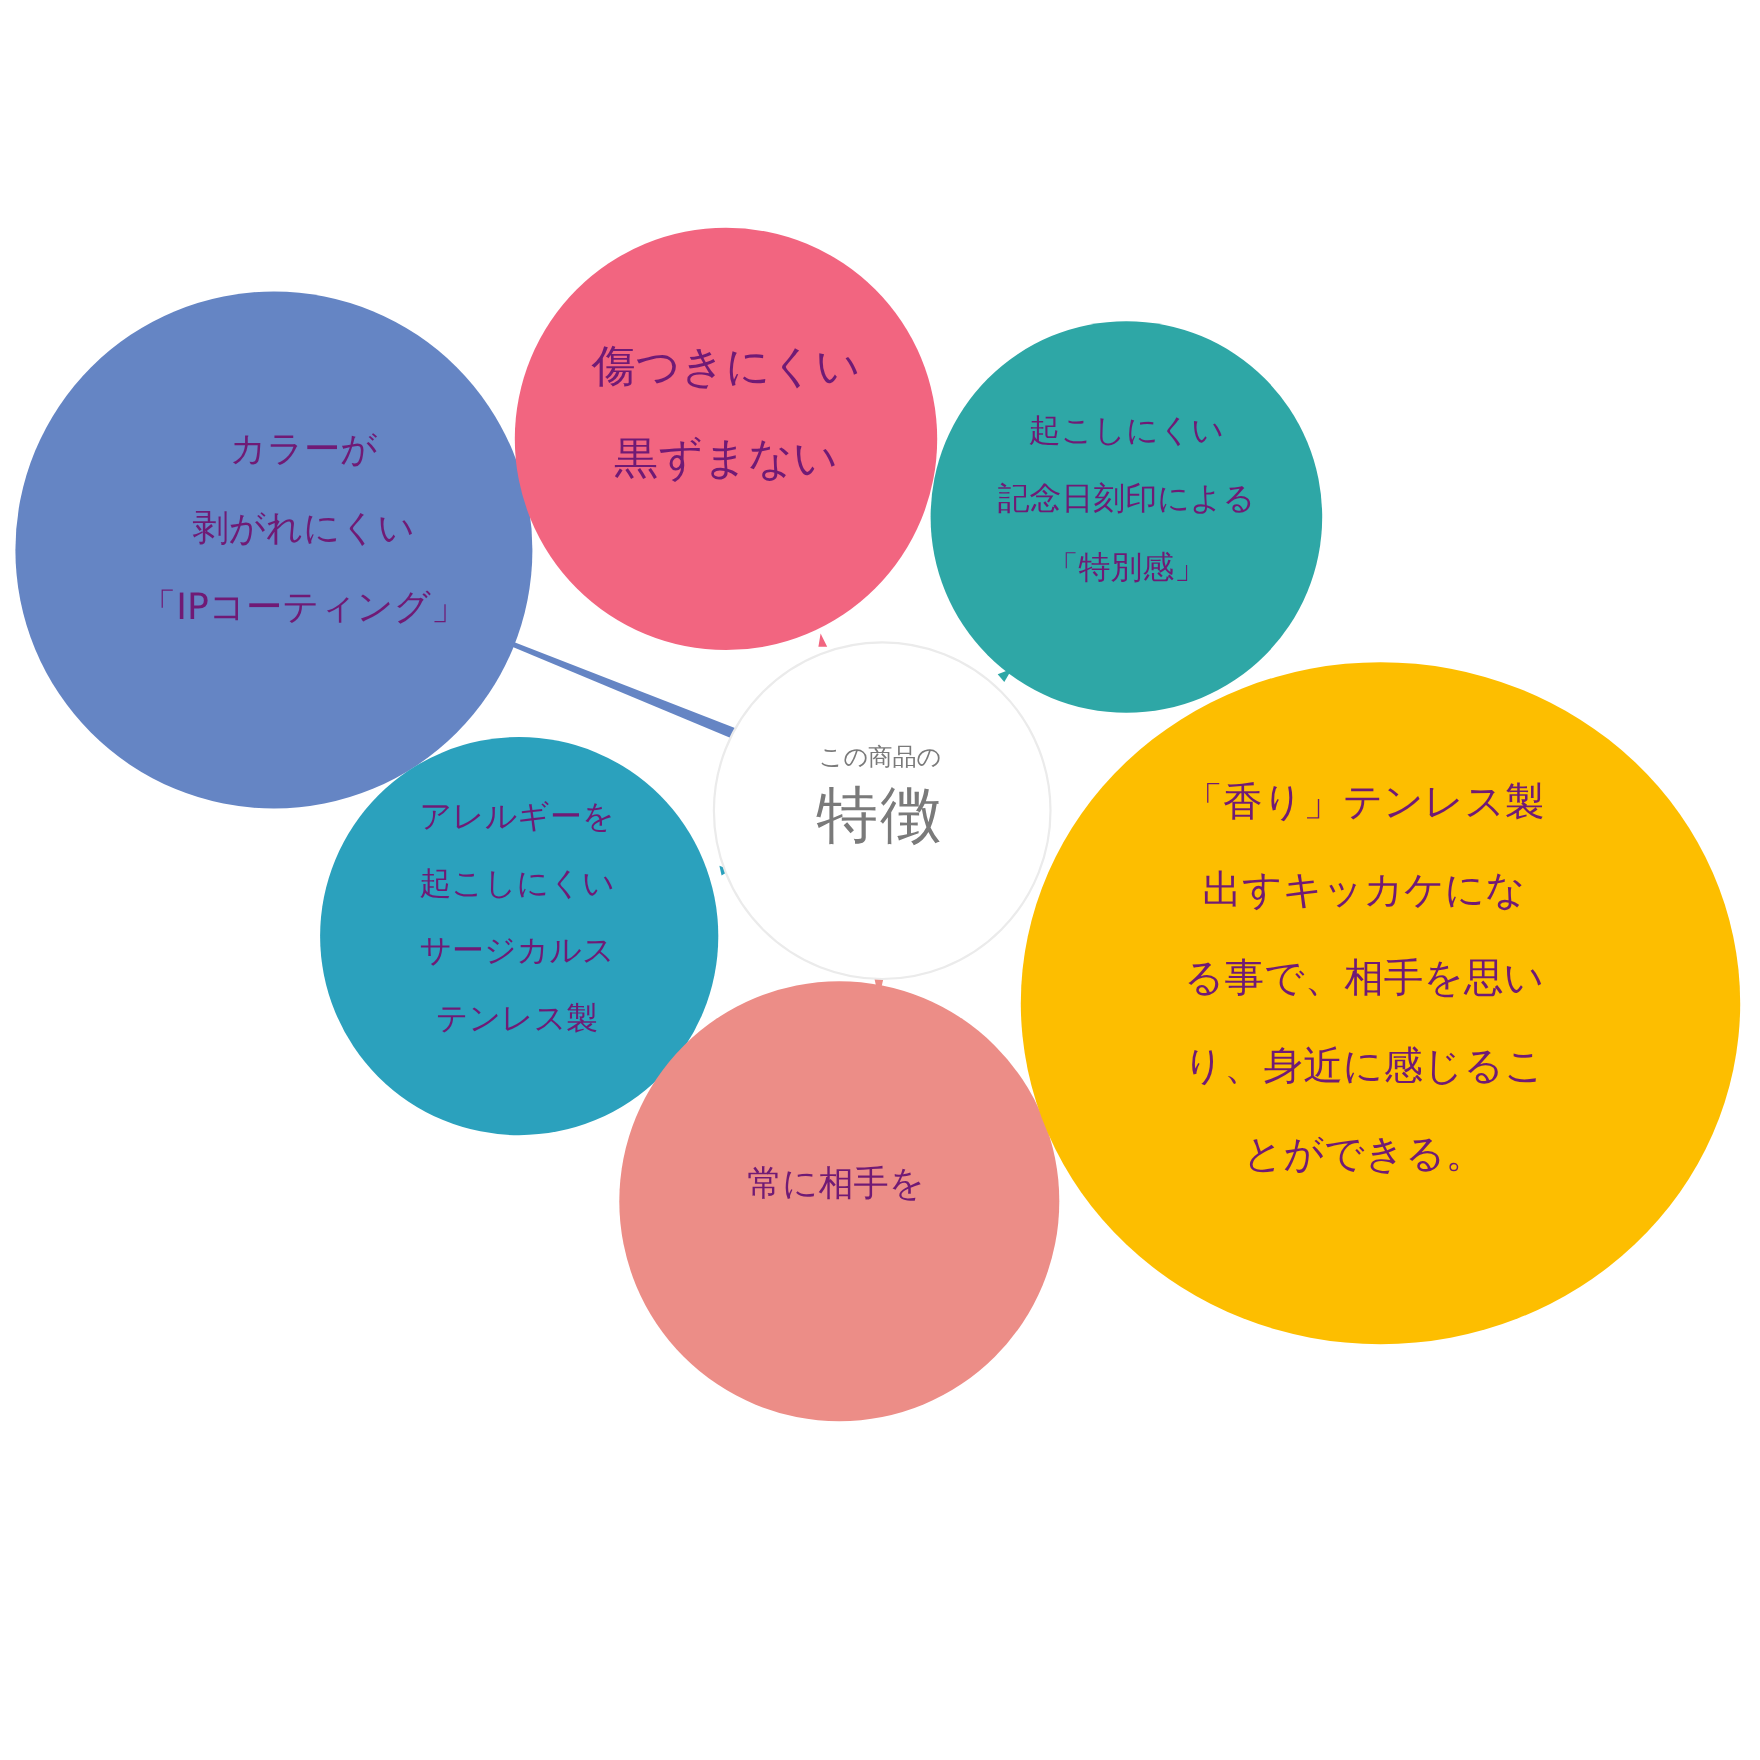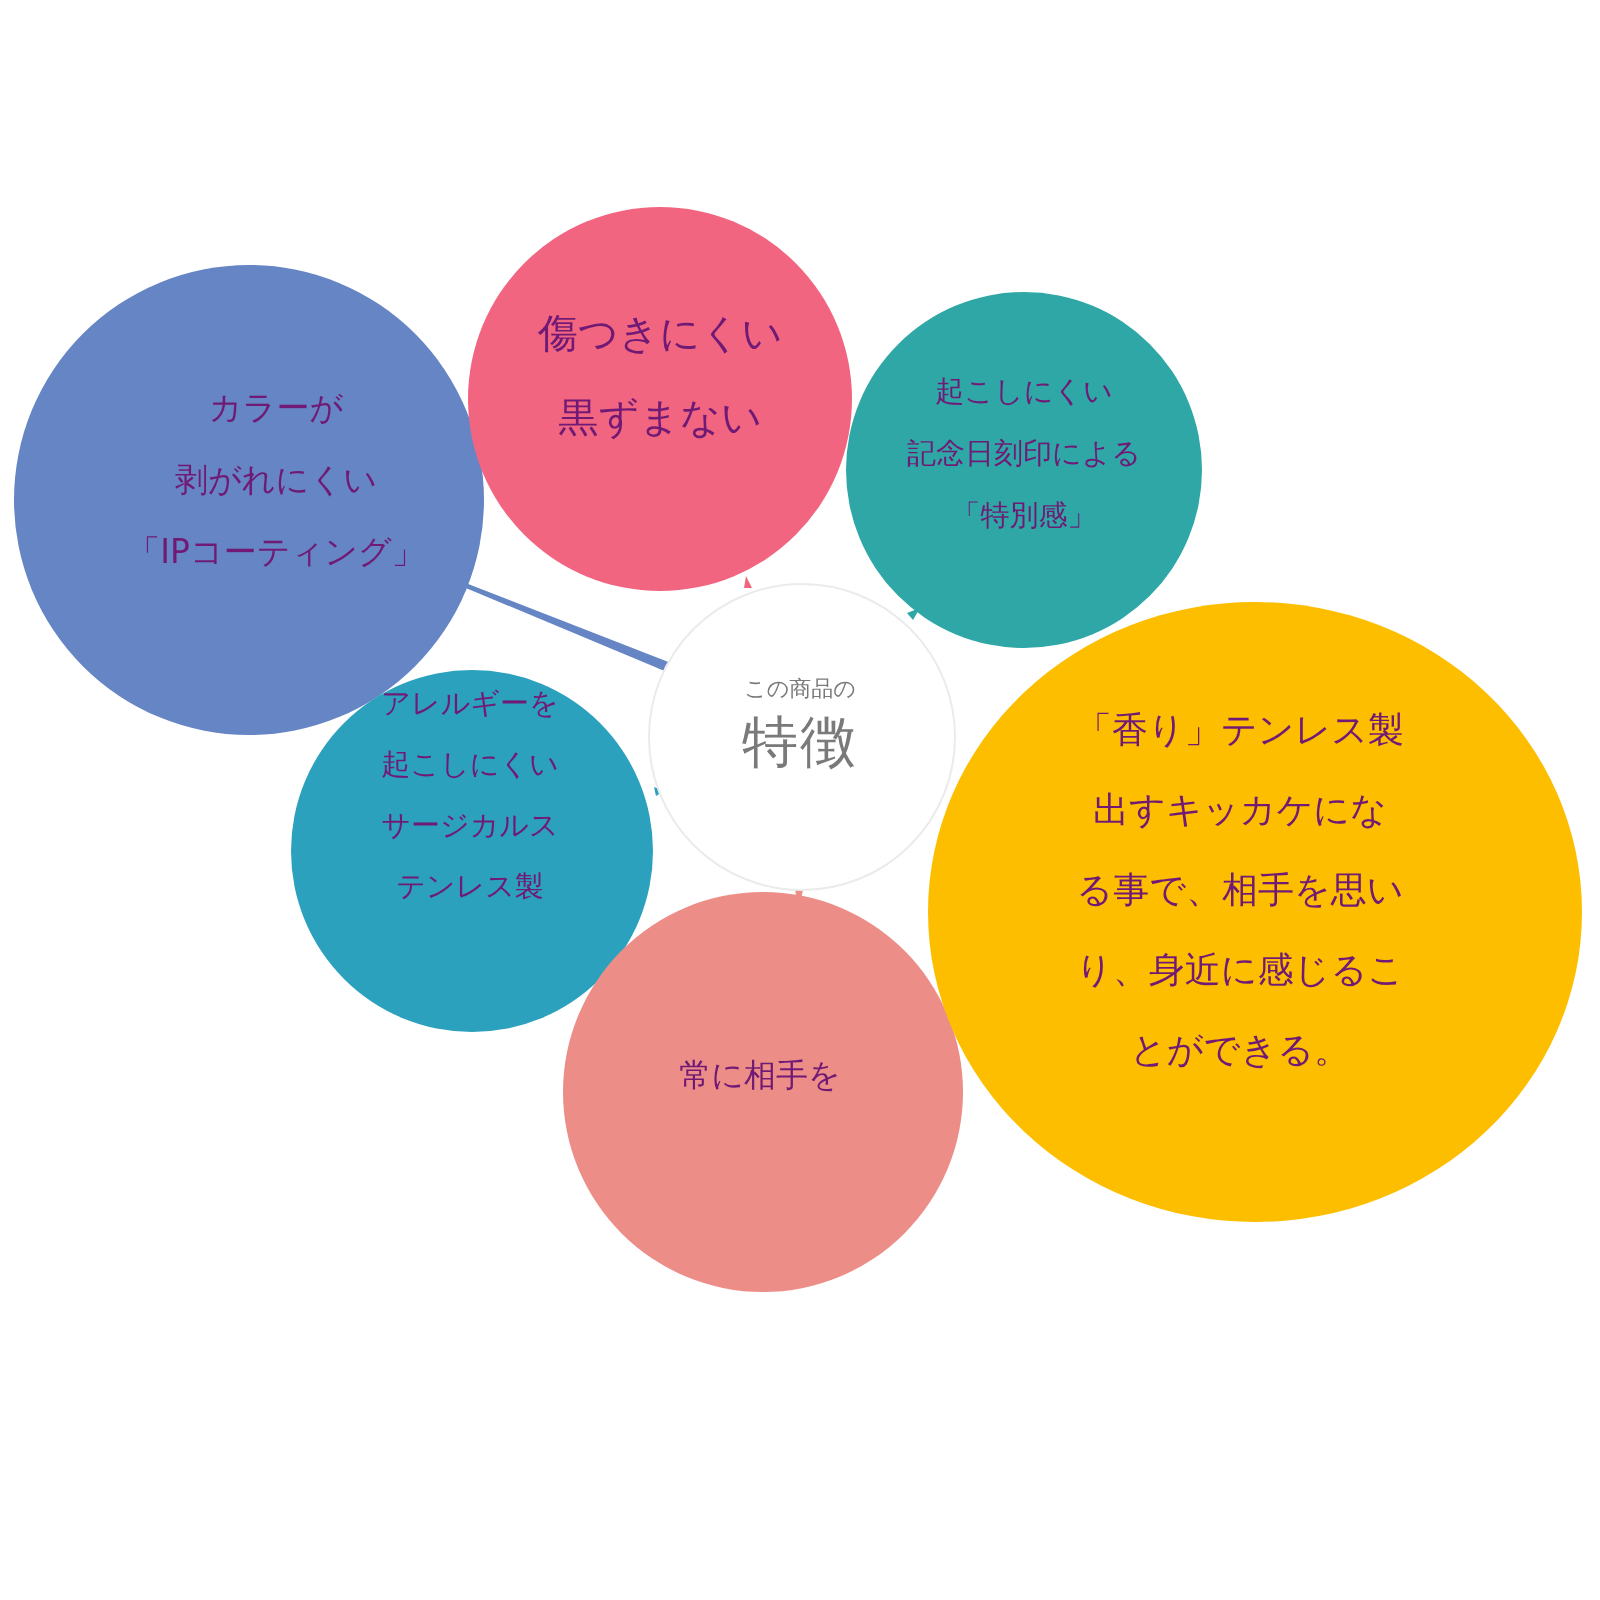--- a/index.html
+++ b/index.html
@@ -31,21 +31,21 @@
     color: #701a75;
     white-space: nowrap;
     transform: translate(-50%, -50%);
   }
   .bubble-text .line {
     display: block;
   }
   #t-blue { left: 249px; top: 480px; font-size: 33px; line-height: 72px; margin-left: 27px; }
   #t-pink { left: 660px; top: 375px; font-size: 40px; line-height: 84px; }
   #t-teal { left: 1024px; top: 453px; font-size: 29px; line-height: 62px; }
-  #t-cyan { left: 470px; top: 795px; font-size: 29px; line-height: 61px; }
+  #t-cyan { left: 470px; top: 834px; font-size: 29px; line-height: 61px; }
   #t-salmon { left: 760px; top: 1075px; font-size: 32px; line-height: 70px; }
   #t-yellow { left: 1240px; top: 890px; font-size: 36px; line-height: 80px; }
 
   #center-text {
     position: absolute;
     left: 800px;
     top: 727px;
     transform: translate(-50%, -50%);
     text-align: center;
     color: #7a7a7a;

